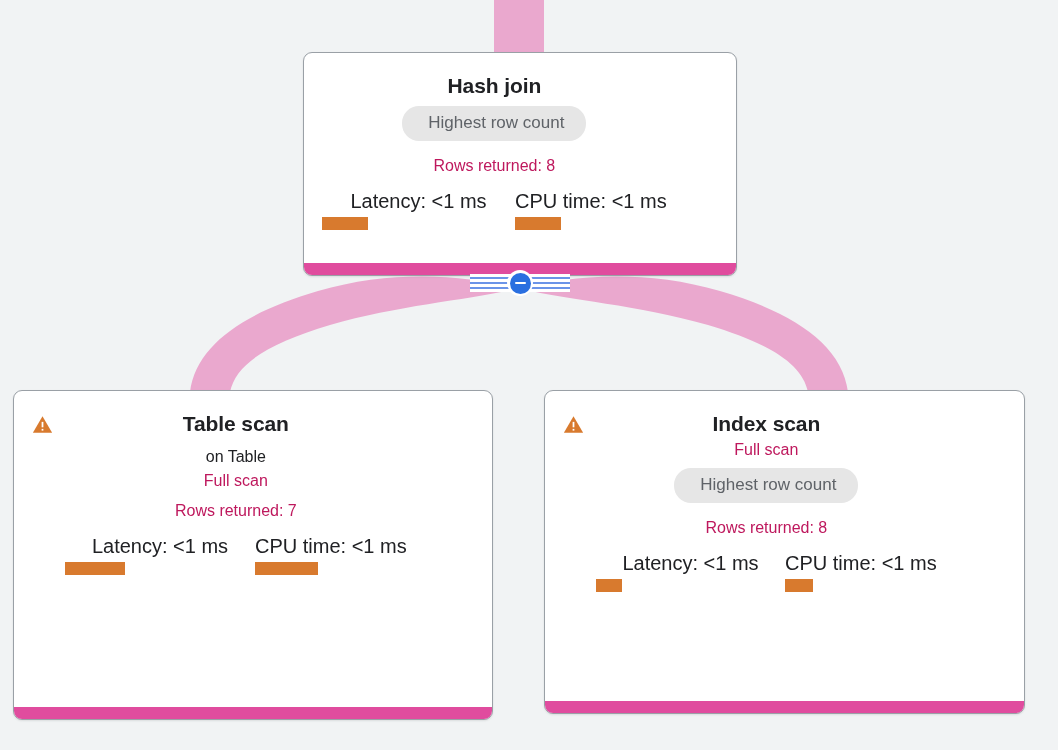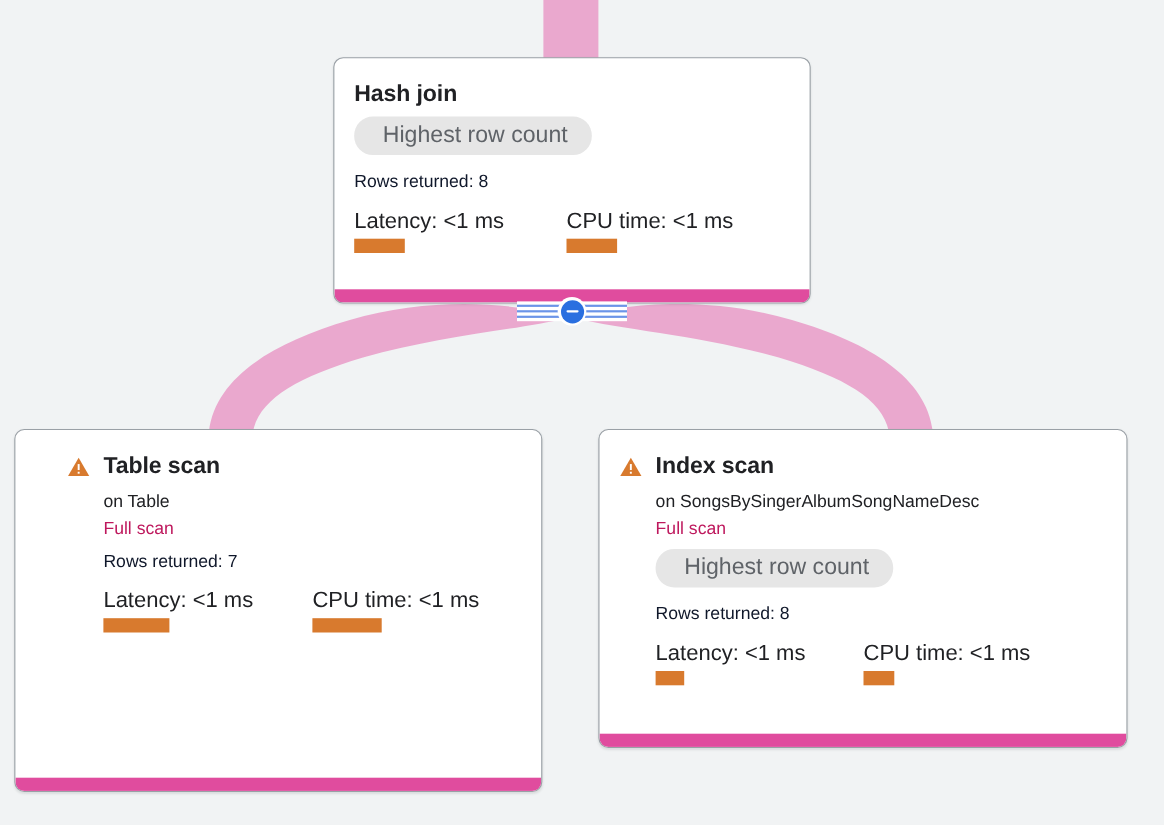--- a/index.html
+++ b/index.html
@@ -48,20 +48,21 @@
     position: absolute;
     left: 0; right: 0; bottom: 0;
     height: 12px;
     background: #E04C9E;
   }
 
   .node-head {
     display: flex;
     align-items: flex-start;
     gap: 12px;
+    text-align: center;
   }
   .warn-icon {
     flex: 0 0 auto;
     width: 21px;
     height: 21px;
     margin-top: 3px;
   }
   .node-title {
     font-size: 21px;
     line-height: 26px;
@@ -86,30 +87,30 @@
   }
 
   .chips {
     margin-top: 7px;
   }
   .chip {
     display: inline-block;
     background: #E6E6E6;
     color: #5F6368;
     border-radius: 17px;
-    font-size: 21px;
+    font-size: 17px;
     line-height: 20px;
     padding: 7px 22px 8px 26px;
     margin-bottom: 6px;
   }
 
   .rows {
     font-size: 16px;
     line-height: 22px;
-    color: #0f172a;
+    color: #be185d;
     margin-top: 8px;
   }
 
   .metrics {
     display: flex;
     margin-top: 14px;
   }
   .metric-label {
     font-size: 20px;
     line-height: 20px;
@@ -222,21 +223,21 @@
               <div class="metric-label">CPU time: &lt;1 ms</div>
               <div class="metric-bar" style="width:46px;"></div>
             </div>
           </div>
         </div>
       </div>
     </div>
     <div class="node-accent"></div>
   </div>
 
-  <div class="node" id="node-table-scan" style="left:13px; top:390px; width:480px; height:330px;padding-left:29px;">
+  <div class="node" id="node-table-scan" style="left:13px; top:390px; width:480px; height:330px;">
     <div class="node-body">
       <div class="node-head">
         <span class="warn-icon">
           <svg viewBox="0 0 24 24" width="21" height="21">
             <path d="M12 2.5 L23 21.5 L1 21.5 Z" fill="#D87A2E"></path>
             <rect x="11" y="9" width="2" height="6.2" fill="#FFFFFF"></rect>
             <rect x="11" y="17" width="2" height="2" fill="#FFFFFF"></rect>
           </svg>
         </span>
         <div class="node-inner">
@@ -253,33 +254,32 @@
               <div class="metric-label">CPU time: &lt;1 ms</div>
               <div class="metric-bar" style="width:63px;"></div>
             </div>
           </div>
         </div>
       </div>
     </div>
     <div class="node-accent"></div>
   </div>
 
-  <div class="node" id="node-index-scan" style="left:544px; top:390px; width:481px; height:290px;">
+  <div class="node" id="node-index-scan" style="left:544px; top:390px; width:481px; height:324px;">
     <div class="node-body">
       <div class="node-head">
         <span class="warn-icon">
           <svg viewBox="0 0 24 24" width="21" height="21">
             <path d="M12 2.5 L23 21.5 L1 21.5 Z" fill="#D87A2E"></path>
             <rect x="11" y="9" width="2" height="6.2" fill="#FFFFFF"></rect>
             <rect x="11" y="17" width="2" height="2" fill="#FFFFFF"></rect>
           </svg>
         </span>
         <div class="node-inner">
           <div class="node-title">Index scan</div>
-          <div class="node-sub">on SongsBySingerAlbumSongNameDesc</div>
           <div class="node-sub2">Full scan</div>
           <div class="chips">
             <span class="chip">Highest row count</span>
           </div>
           <div class="rows">Rows returned: 8</div>
           <div class="metrics">
             <div style="width:189px;">
               <div class="metric-label">Latency: &lt;1 ms</div>
               <div class="metric-bar" style="width:26px;"></div>
             </div>

